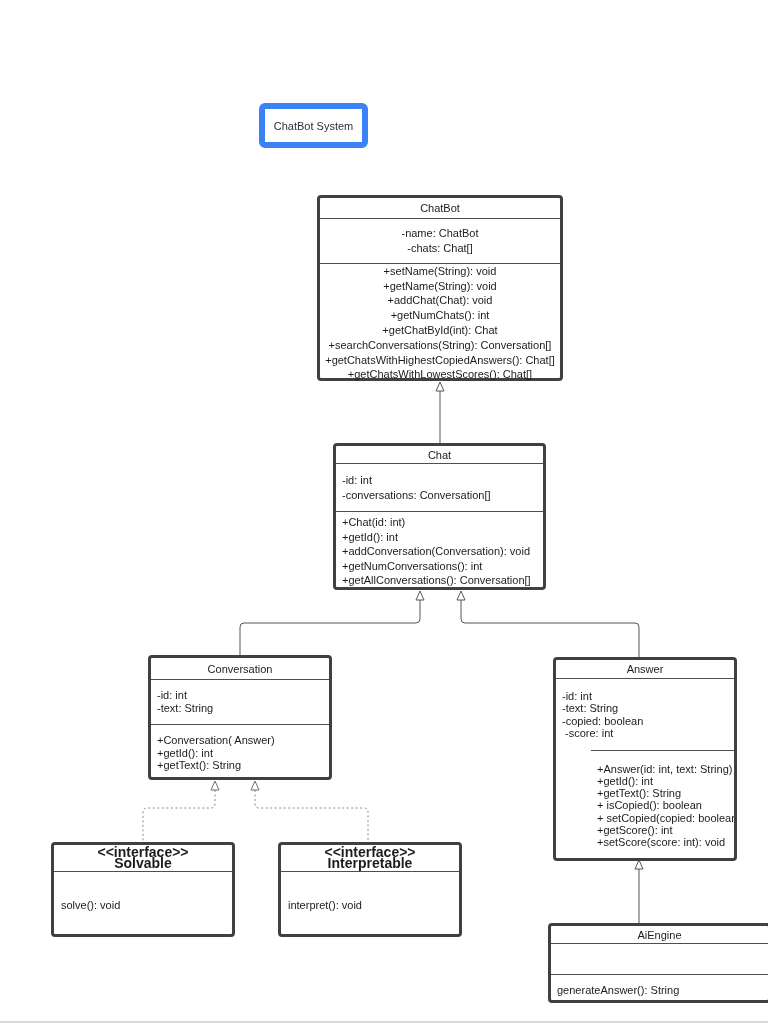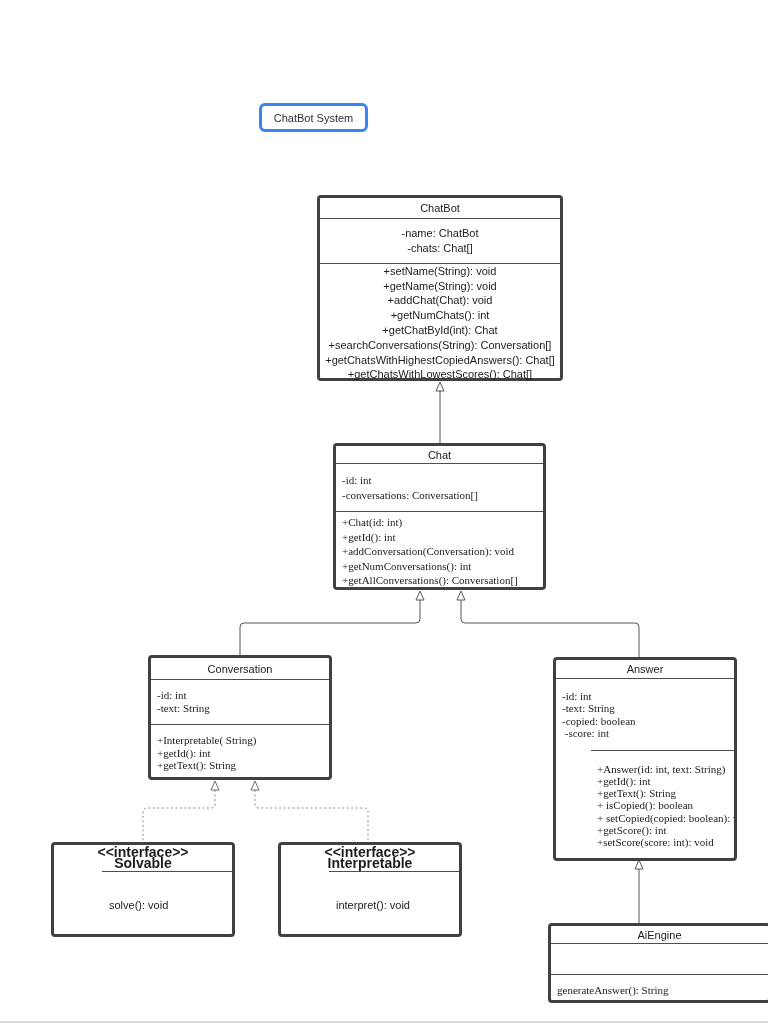--- a/index.html
+++ b/index.html
@@ -28,29 +28,29 @@
   .sec { box-sizing: border-box; overflow: hidden; }
   .sec.title {
     display: flex; align-items: center; justify-content: center;
     font-size: 11px;
   }
   .sec.attrs, .sec.methods {
     border-top: 1px solid #4e4e4e;
     display: flex; flex-direction: column; justify-content: center;
   }
   .center .sec.attrs, .center .sec.methods { align-items: center; }
-  .left .sec.attrs, .left .sec.methods { align-items: flex-start; padding-left: 6px; font-family: Liberation Serif, serif; }
+  .left .sec.attrs, .left .sec.methods { align-items: flex-start; padding-left: 6px; }
   .member-line { white-space: pre; }
 
   
   #title-box {
     position: absolute;
-    left: 259px; top: 103px; width: 109px; height: 29px;
-    box-sizing: border-box;
-    border: 3px solid #3b82f6;
+    left: 259px; top: 103px; width: 109px; height: 45px;
+    box-sizing: border-box;
+    border: 6px solid #3b82f6;
     border-radius: 6px;
     background: #ffffff;
     display: flex; align-items: center; justify-content: center;
     font-size: 11px; color: #2a2f38;
   }
 
   
   #box-chatbot { left: 317px; top: 195px; width: 246px; height: 186px; }
   #box-chatbot .title   { height: 20px; }
   #box-chatbot .attrs   { height: 45px; }
@@ -80,21 +80,20 @@
     height: 26px;
     display: flex; flex-direction: column; align-items: center; justify-content: center;
     font-size: 14px; font-weight: bold; line-height: 11.5px;
   }
   .iface-body {
     box-sizing: border-box;
     border-top: 1px solid #4e4e4e;
     height: 67px;
     display: flex; flex-direction: column; justify-content: center;
     padding-left: 7px;
-    margin-left: 48px;
   }
   #box-solvable      { left: 51px;  top: 842px; width: 184px; height: 95px; }
   #box-interpretable { left: 278px; top: 842px; width: 184px; height: 95px; }
 
   #box-aiengine { left: 548px; top: 923px; width: 223px; height: 80px; }
   #box-aiengine .title   { height: 17px; }
   #box-aiengine .attrs   { height: 31px; }
   #box-aiengine .methods { height: 30px; }
   #box-aiengine .member-line { line-height: 14px; }
 
@@ -179,21 +178,21 @@
       </div>
   </div>
 
   <div class="uml-box left" id="box-conversation">
     <div class="sec title">Conversation</div>
     <div class="sec attrs">
         <div class="member-line">-id: int</div>
         <div class="member-line">-text: String</div>
       </div>
     <div class="sec methods">
-        <div class="member-line">+Interpretable( String)</div>
+        <div class="member-line">+Conversation( Answer)</div>
         <div class="member-line">+getId(): int</div>
         <div class="member-line">+getText(): String</div>
       </div>
   </div>
 
   <div class="uml-box left" id="box-answer">
     <div class="sec title">Answer</div>
     <div class="sec attrs">
         <div class="member-line">-id: int</div>
         <div class="member-line">-text: String</div>

